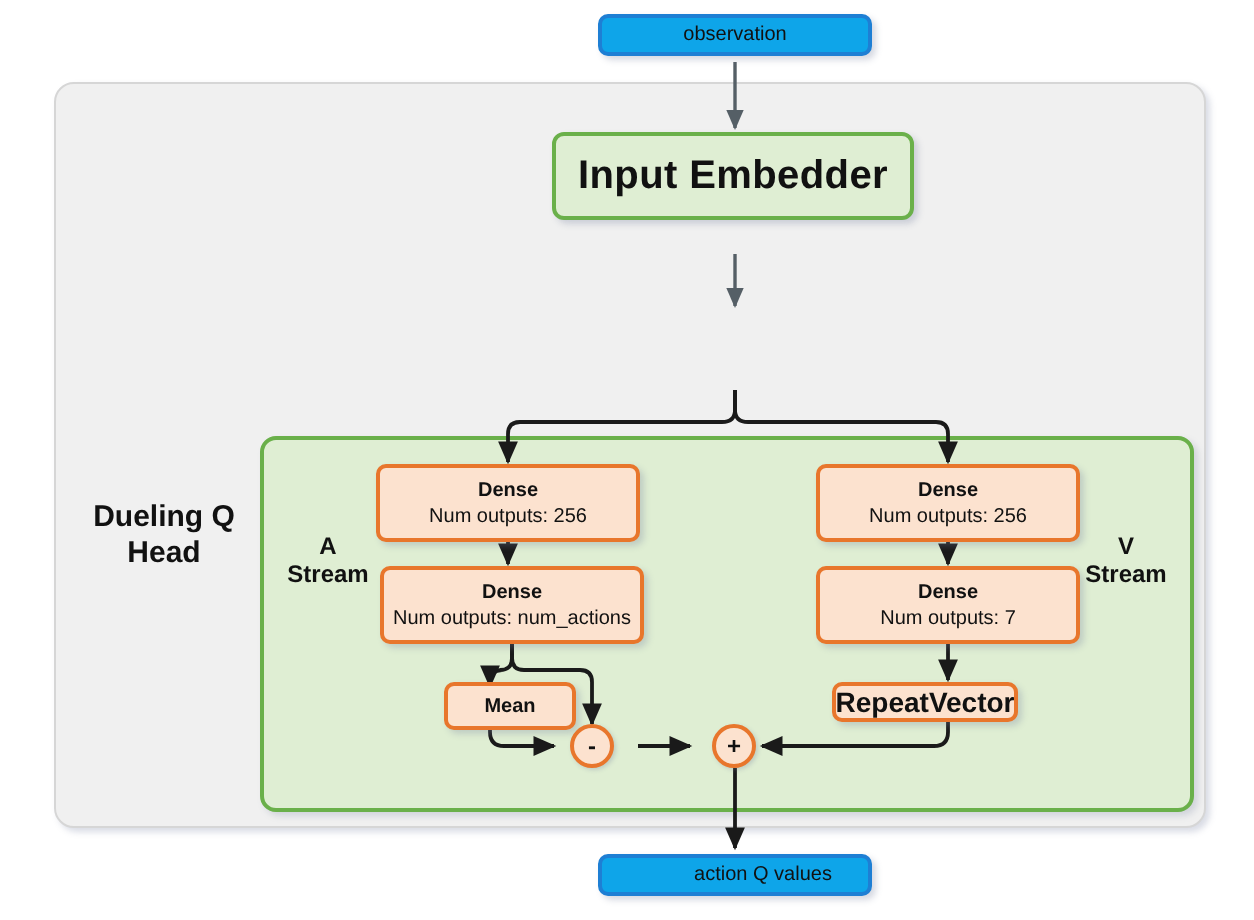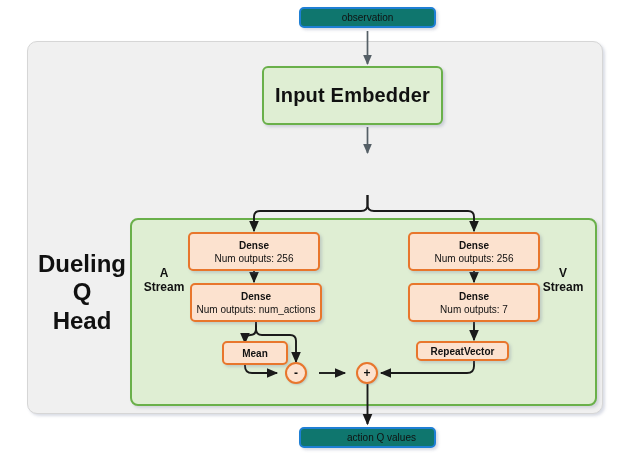--- a/index.html
+++ b/index.html
@@ -60,34 +60,34 @@
     font-weight: bold;
     color: #111111;
   }
   .node-orange {
     background: #fce2cf;
     border: 2px solid #e8762c;
     border-radius: 5px;
     color: #111111;
   }
   .node-blue {
-    background: #0f766e;
+    background: #0ea5e9;
     border: 2px solid #1e7fd4;
     border-radius: 5px;
     color: #111111;
     font-size: 10px;
   }
 
   .big-label { font-size: 20px; font-weight: bold; letter-spacing: .2px; }
 
   .dense-title { font-size: 10px; font-weight: bold; line-height: 13px; }
   .dense-sub   { font-size: 10px; font-weight: normal; line-height: 13px; }
 
   .mean-label  { font-size: 10px; font-weight: bold; }
-  .rv-label    { font-size: 10px; font-weight: bold; }
+  .rv-label    { font-size: 14px; font-weight: bold; }
 
   
   .op-circle {
     position: absolute;
     width: 22px;
     height: 22px;
     box-sizing: border-box;
     border-radius: 50%;
     background: #fce2cf;
     border: 2px solid #e8762c;
@@ -103,21 +103,21 @@
 
   
   .floating-label {
     position: absolute;
     text-align: center;
     font-weight: bold;
     color: #111111;
     line-height: 1.18;
     white-space: pre-line;
   }
-  .label-head   { font-size: 24px; }
+  .label-head   { font-size: 15px; }
   .label-stream { font-size: 12px; }
 
   
   #wires {
     position: absolute;
     left: 0; top: 0;
     width: 627px;
     height: 460px;
     pointer-events: none;
   }
@@ -173,21 +173,21 @@
   </svg>
 
   <div class="node node-blue" style="left:299px; top:7px; width:137px; height:21px;">
     <span>observation</span>
   </div>
 
   <div class="node node-blue" style="left:299px; top:427px; width:137px; height:21px;padding-left:28px;">
     <span>action Q values</span>
   </div>
 
-  <div class="node node-green" style="left:262px; top:66px; width:181px; height:59px;">
+  <div class="node node-green" style="left:276px; top:66px; width:181px; height:44px;">
     <span class="big-label">Input Embedder</span>
   </div>
 
 
   <div class="floating-label label-head" style="left:34px; top:250px; width:96px;">Dueling Q
 Head</div>
 
   <div class="floating-label label-stream" style="left:139px; top:266px; width:50px;">A
 Stream</div>
 

